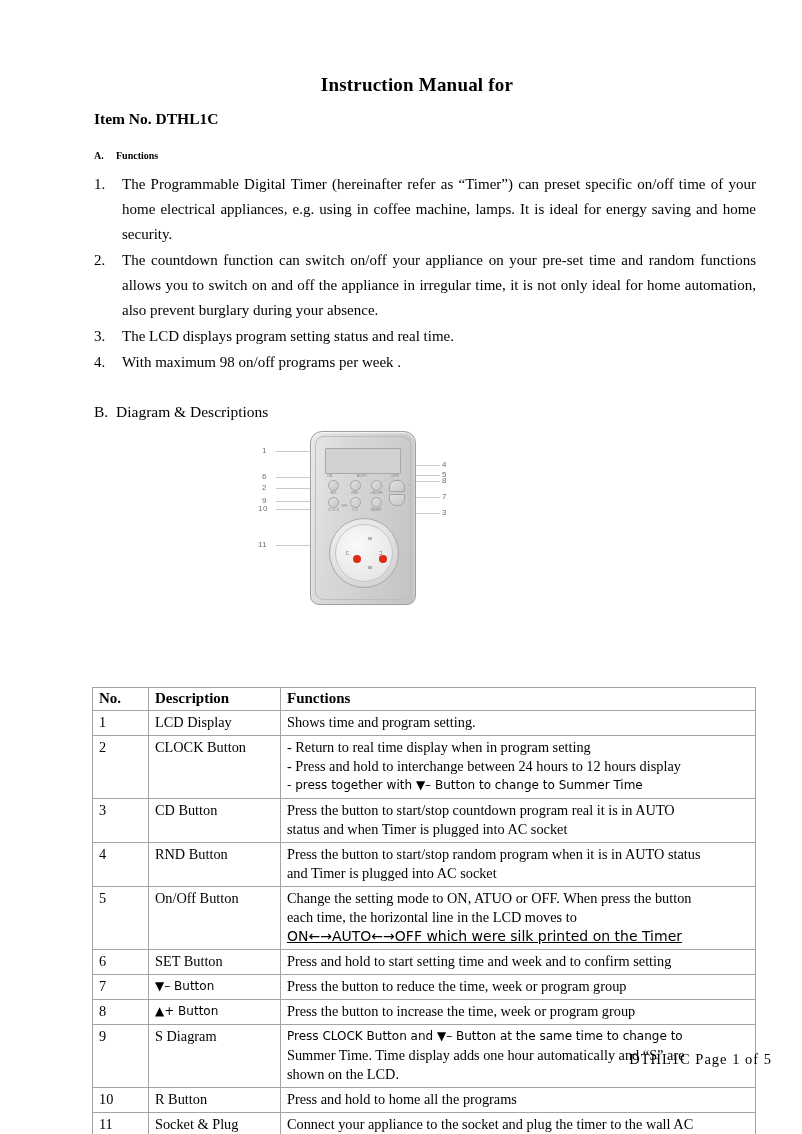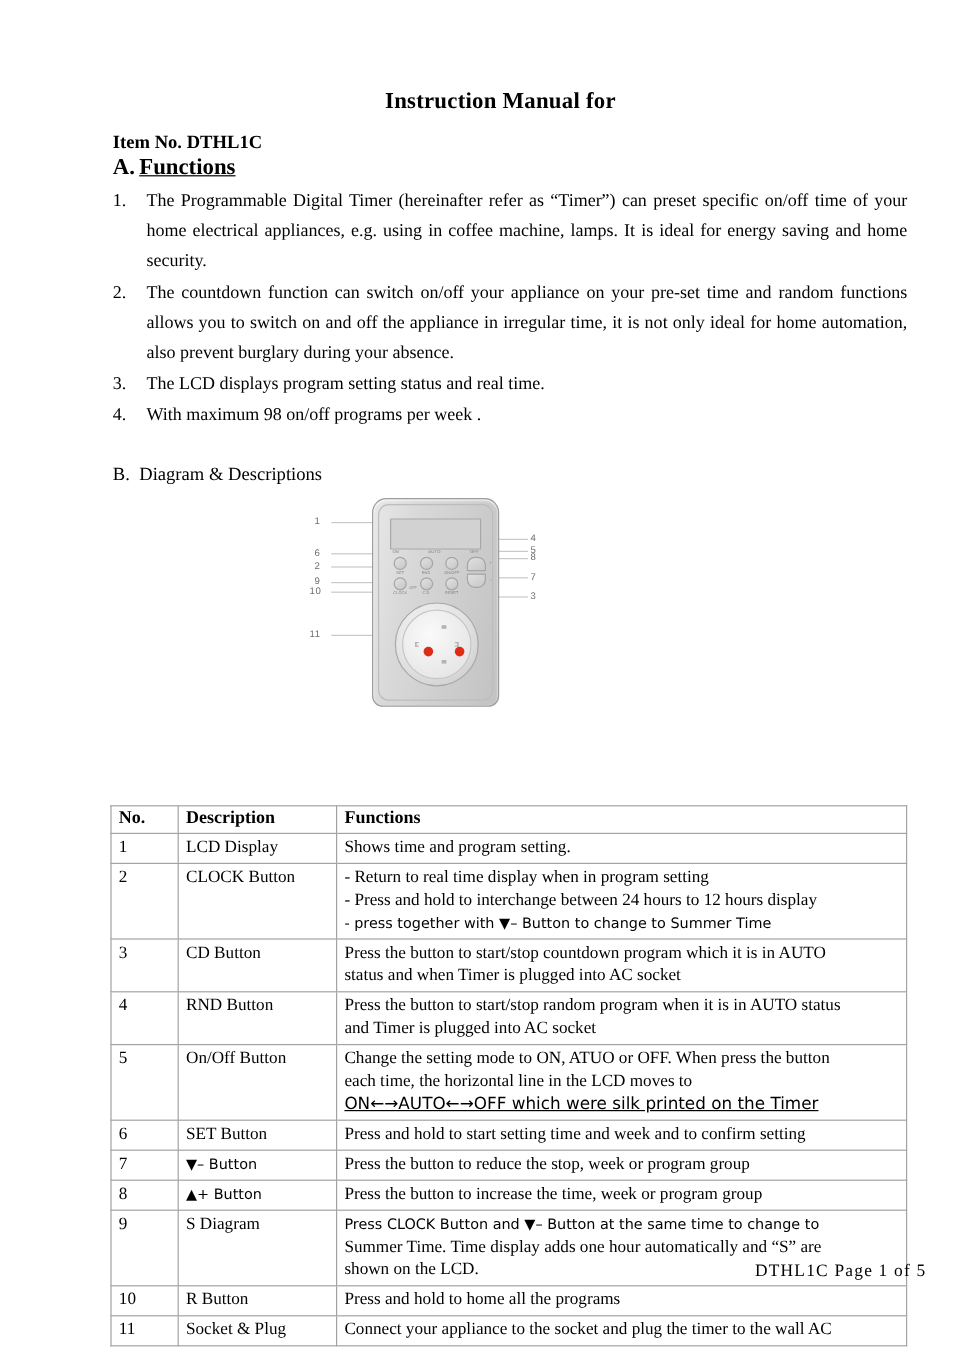--- a/index.html
+++ b/index.html
@@ -37,25 +37,24 @@
   .content {
     margin: 0 62px 0 78px;
   }
   .item-no {
     font-size: 15.5px;
     font-weight: bold;
     margin-top: 12px;
     line-height: 20px;
   }
   .section-head {
-    font-size: 19px;
+    font-size: 10px;
     font-weight: bold;
-    margin-top: 0;
+    margin-top: 16px;
     line-height: 22px;
-    text-decoration: underline;
   }
   .section-head .letter {
     display: inline-block;
     width: 22px;
   }
   .list {
     margin-top: 5px;
   }
   .li {
     position: relative;
@@ -456,21 +455,21 @@
           <td>
             <span class="fn-line">- Return to real time display when in program setting</span>
             <span class="fn-line">- Press and hold to interchange between 24 hours to 12 hours display</span>
             <span class="fn-line sym">- press together with  ▼– Button to change to Summer Time</span>
           </td>
         </tr>
         <tr>
           <td>3</td>
           <td>CD Button</td>
           <td>
-            <span class="fn-line">Press the button to start/stop countdown program which it is in AUTO</span>
+            <span class="fn-line">Press the button to start/stop countdown program real it is in AUTO</span>
             <span class="fn-line">status and when Timer is plugged into AC socket</span>
           </td>
         </tr>
         <tr>
           <td>4</td>
           <td>RND Button</td>
           <td>
             <span class="fn-line">Press the button to start/stop random program when it is in AUTO status</span>
             <span class="fn-line">and Timer is plugged into AC socket</span>
           </td>
@@ -488,21 +487,21 @@
           <td>6</td>
           <td>SET Button</td>
           <td>
             <span class="fn-line">Press and hold to start setting time and week and to confirm setting</span>
           </td>
         </tr>
         <tr>
           <td>7</td>
           <td class="sym">▼–  Button</td>
           <td>
-            <span class="fn-line">Press the button to reduce the stop, week or program group</span>
+            <span class="fn-line">Press the button to reduce the time, week or program group</span>
           </td>
         </tr>
         <tr>
           <td>8</td>
           <td class="sym">▲+ Button</td>
           <td>
             <span class="fn-line">Press the button to increase the time, week or program group</span>
           </td>
         </tr>
         <tr>

